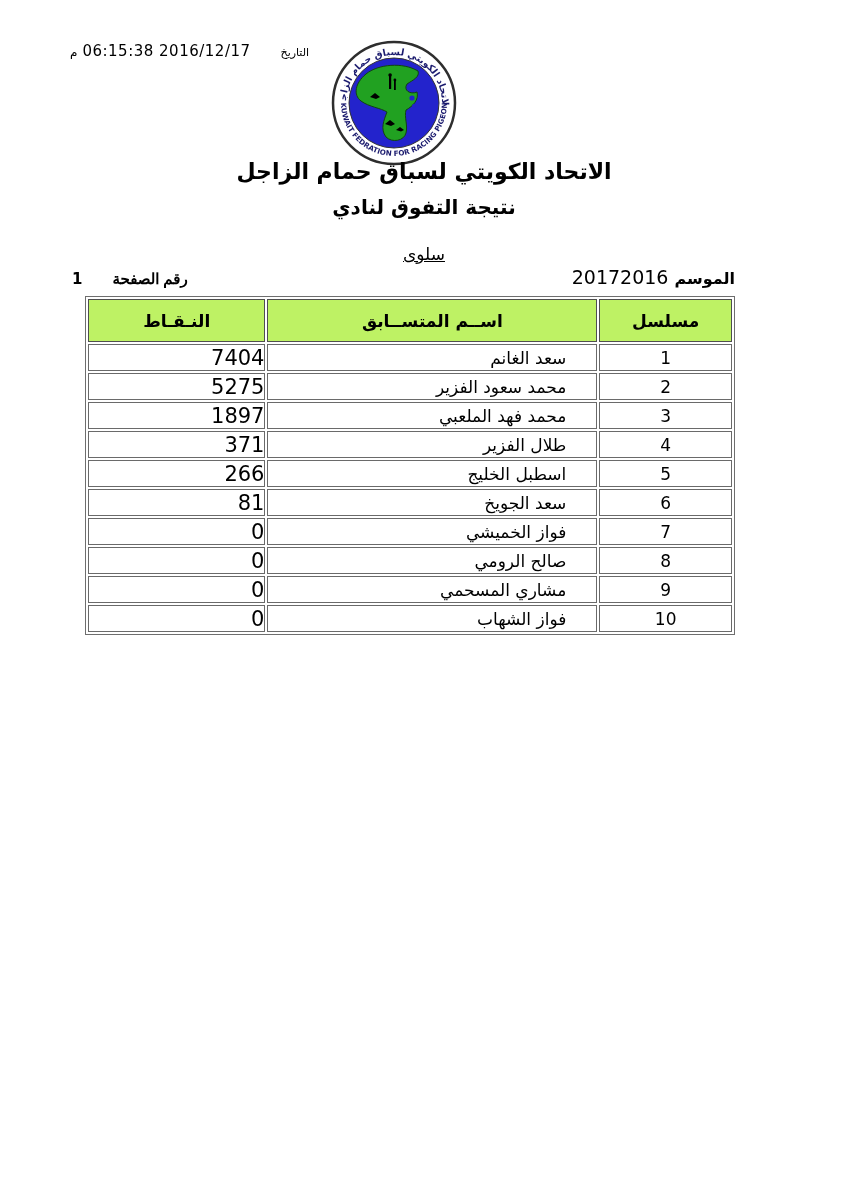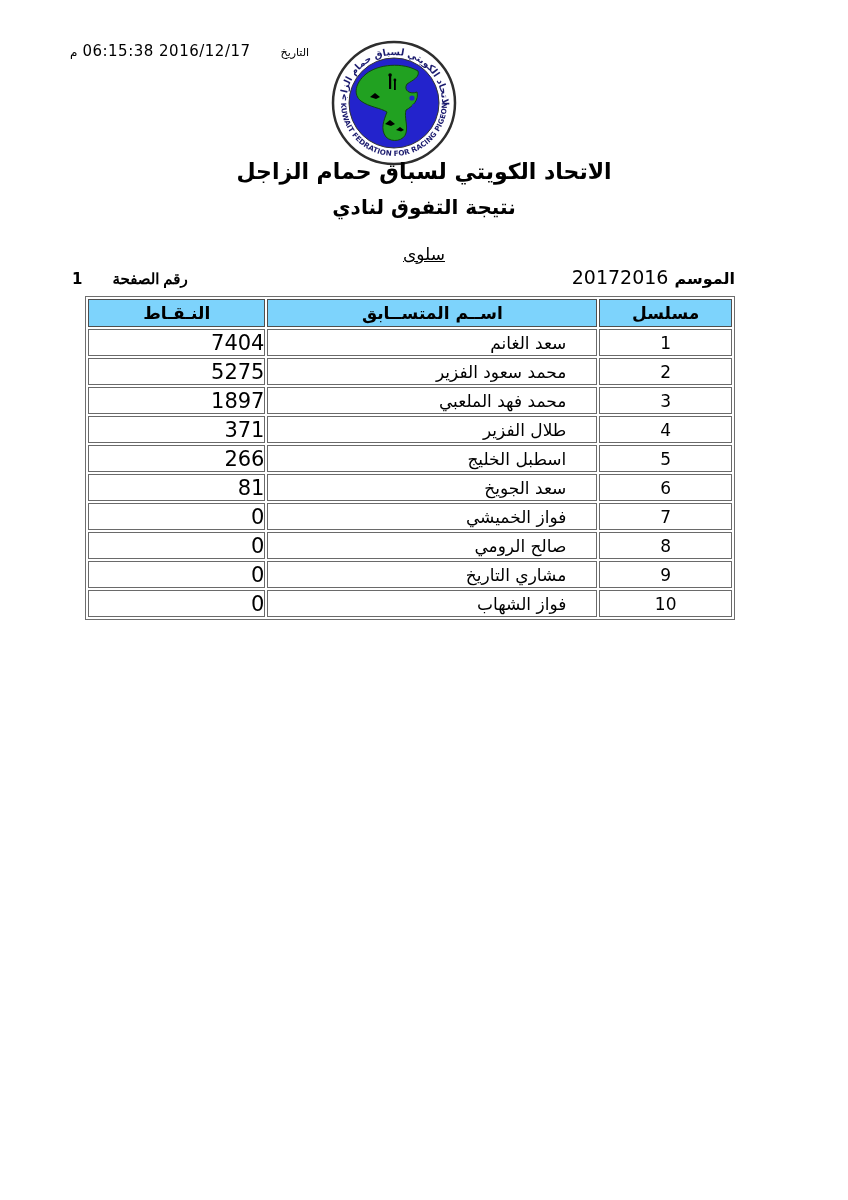--- a/index.html
+++ b/index.html
@@ -46,24 +46,24 @@
   
   table.results {
     position: absolute; top: 296px; left: 85px;
     width: 650px;
     direction: rtl;
     border-collapse: separate; border-spacing: 2px;
     border: 1px solid #6e6e6e;
     background: #ffffff;
   }
   .results th {
-    background: #7dd3fc;
+    background: #bef264;
     border: 1px solid #4f4f4f;
     font-weight: bold; font-size: 17px;
-    height: 28px; text-align: center; vertical-align: middle;
+    height: 43px; text-align: center; vertical-align: middle;
   }
   .results td {
     border: 1px solid #6a6a6a;
     height: 27px; vertical-align: middle;
     font-size: 17px;
   }
   .col-serial { width: 133px; }
   .col-name   { width: 331px; }
   .col-points { width: 178px; }
   td.cell-serial { text-align: center; }
@@ -201,21 +201,21 @@
         </tr>
 
         <tr>
           <td class="cell-serial">8</td>
           <td class="cell-name">صالح الرومي</td>
           <td class="cell-points">0</td>
         </tr>
 
         <tr>
           <td class="cell-serial">9</td>
-          <td class="cell-name">مشاري التاريخ</td>
+          <td class="cell-name">مشاري المسحمي</td>
           <td class="cell-points">0</td>
         </tr>
 
         <tr>
           <td class="cell-serial">10</td>
           <td class="cell-name">فواز الشهاب</td>
           <td class="cell-points">0</td>
         </tr>
       </tbody>
   </table>

